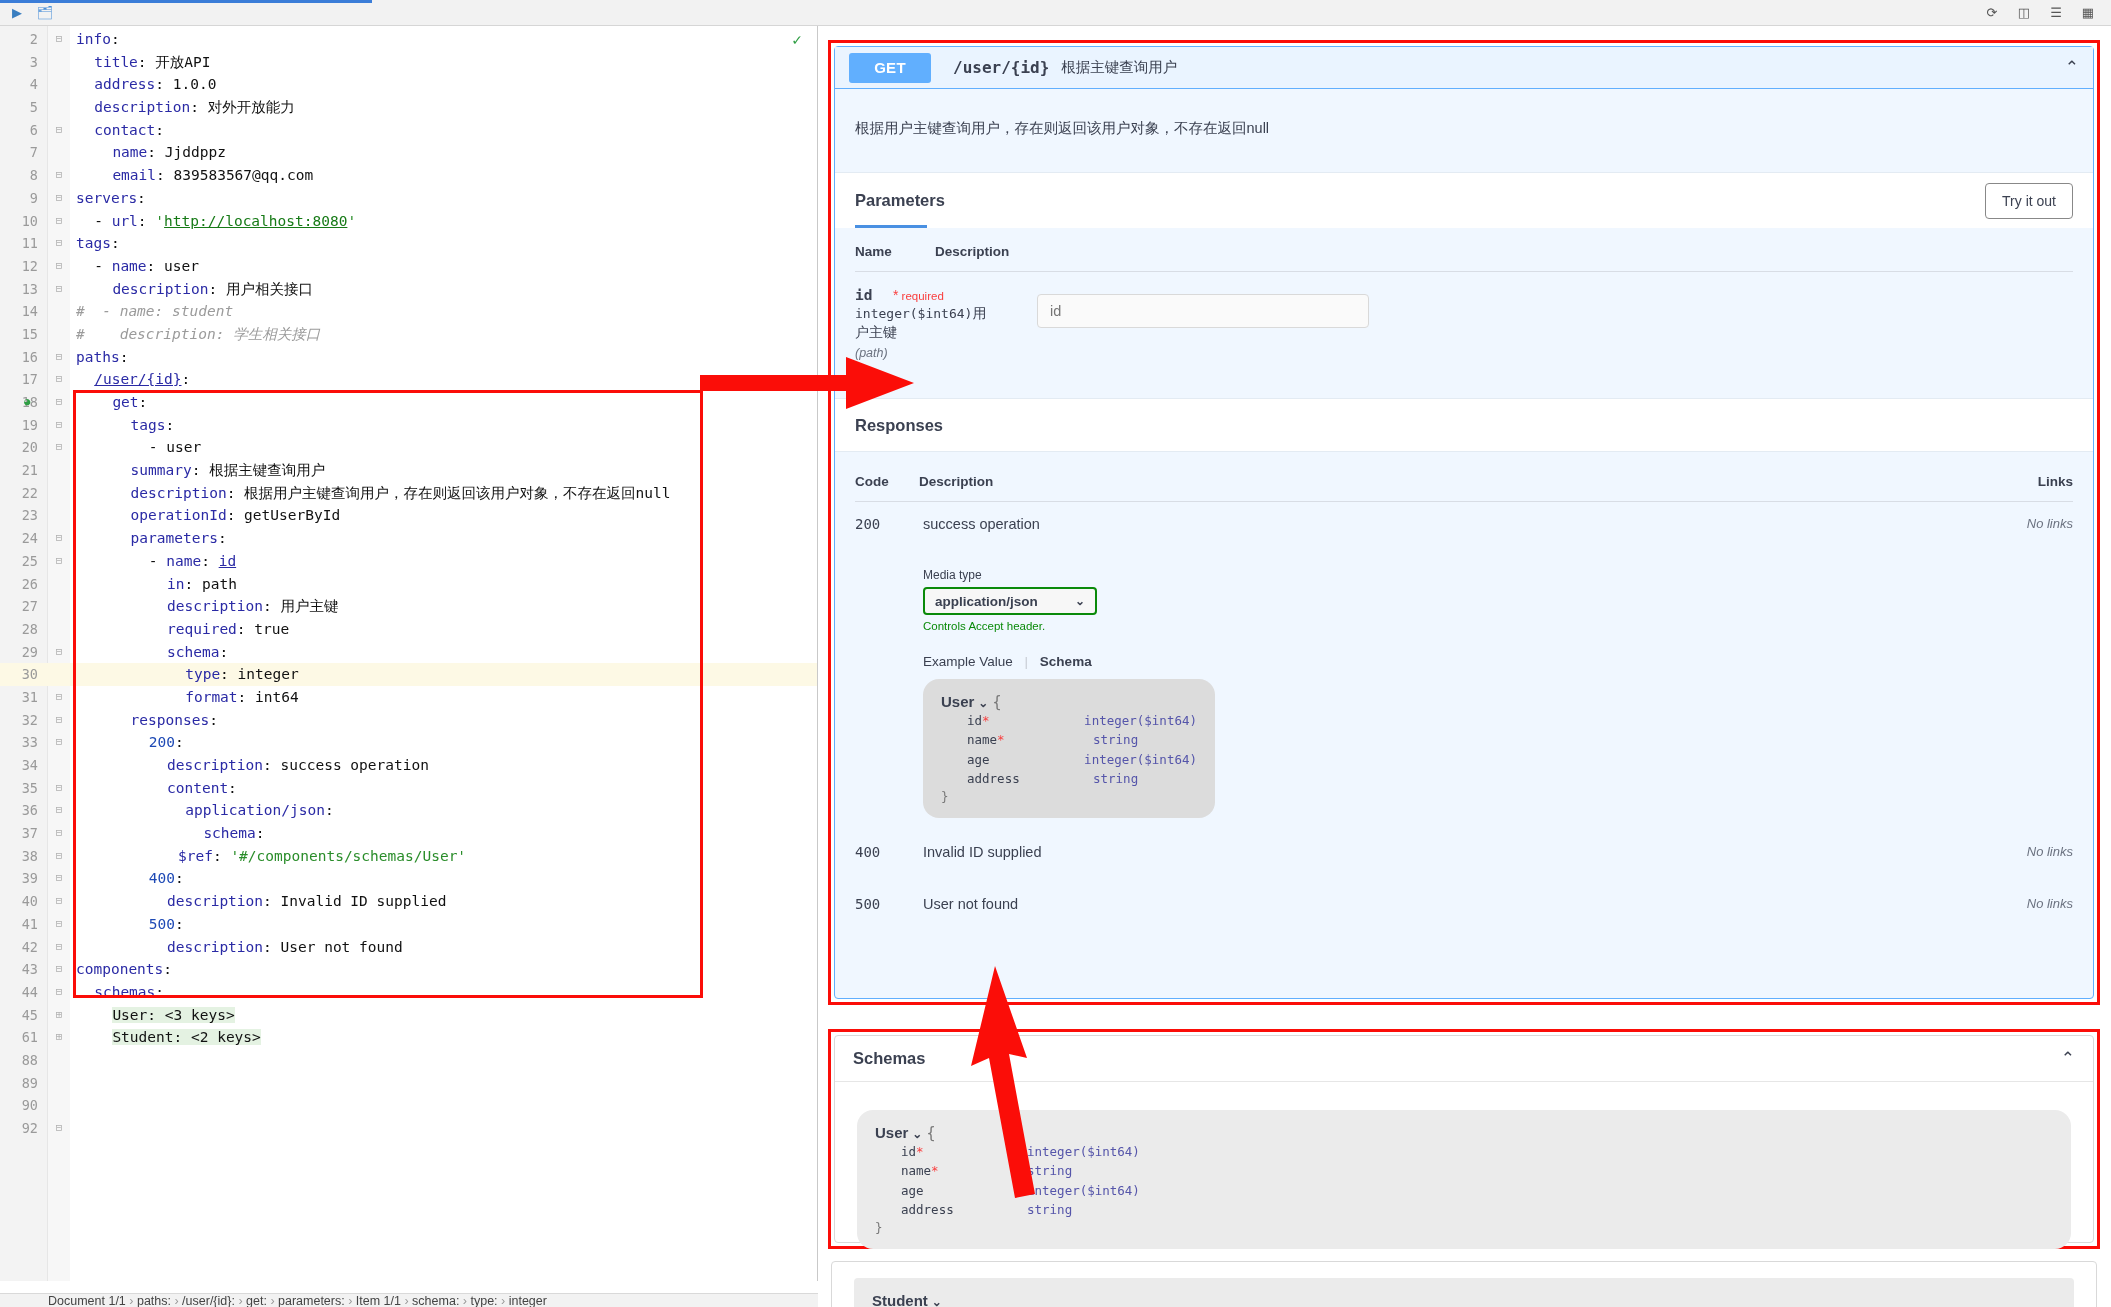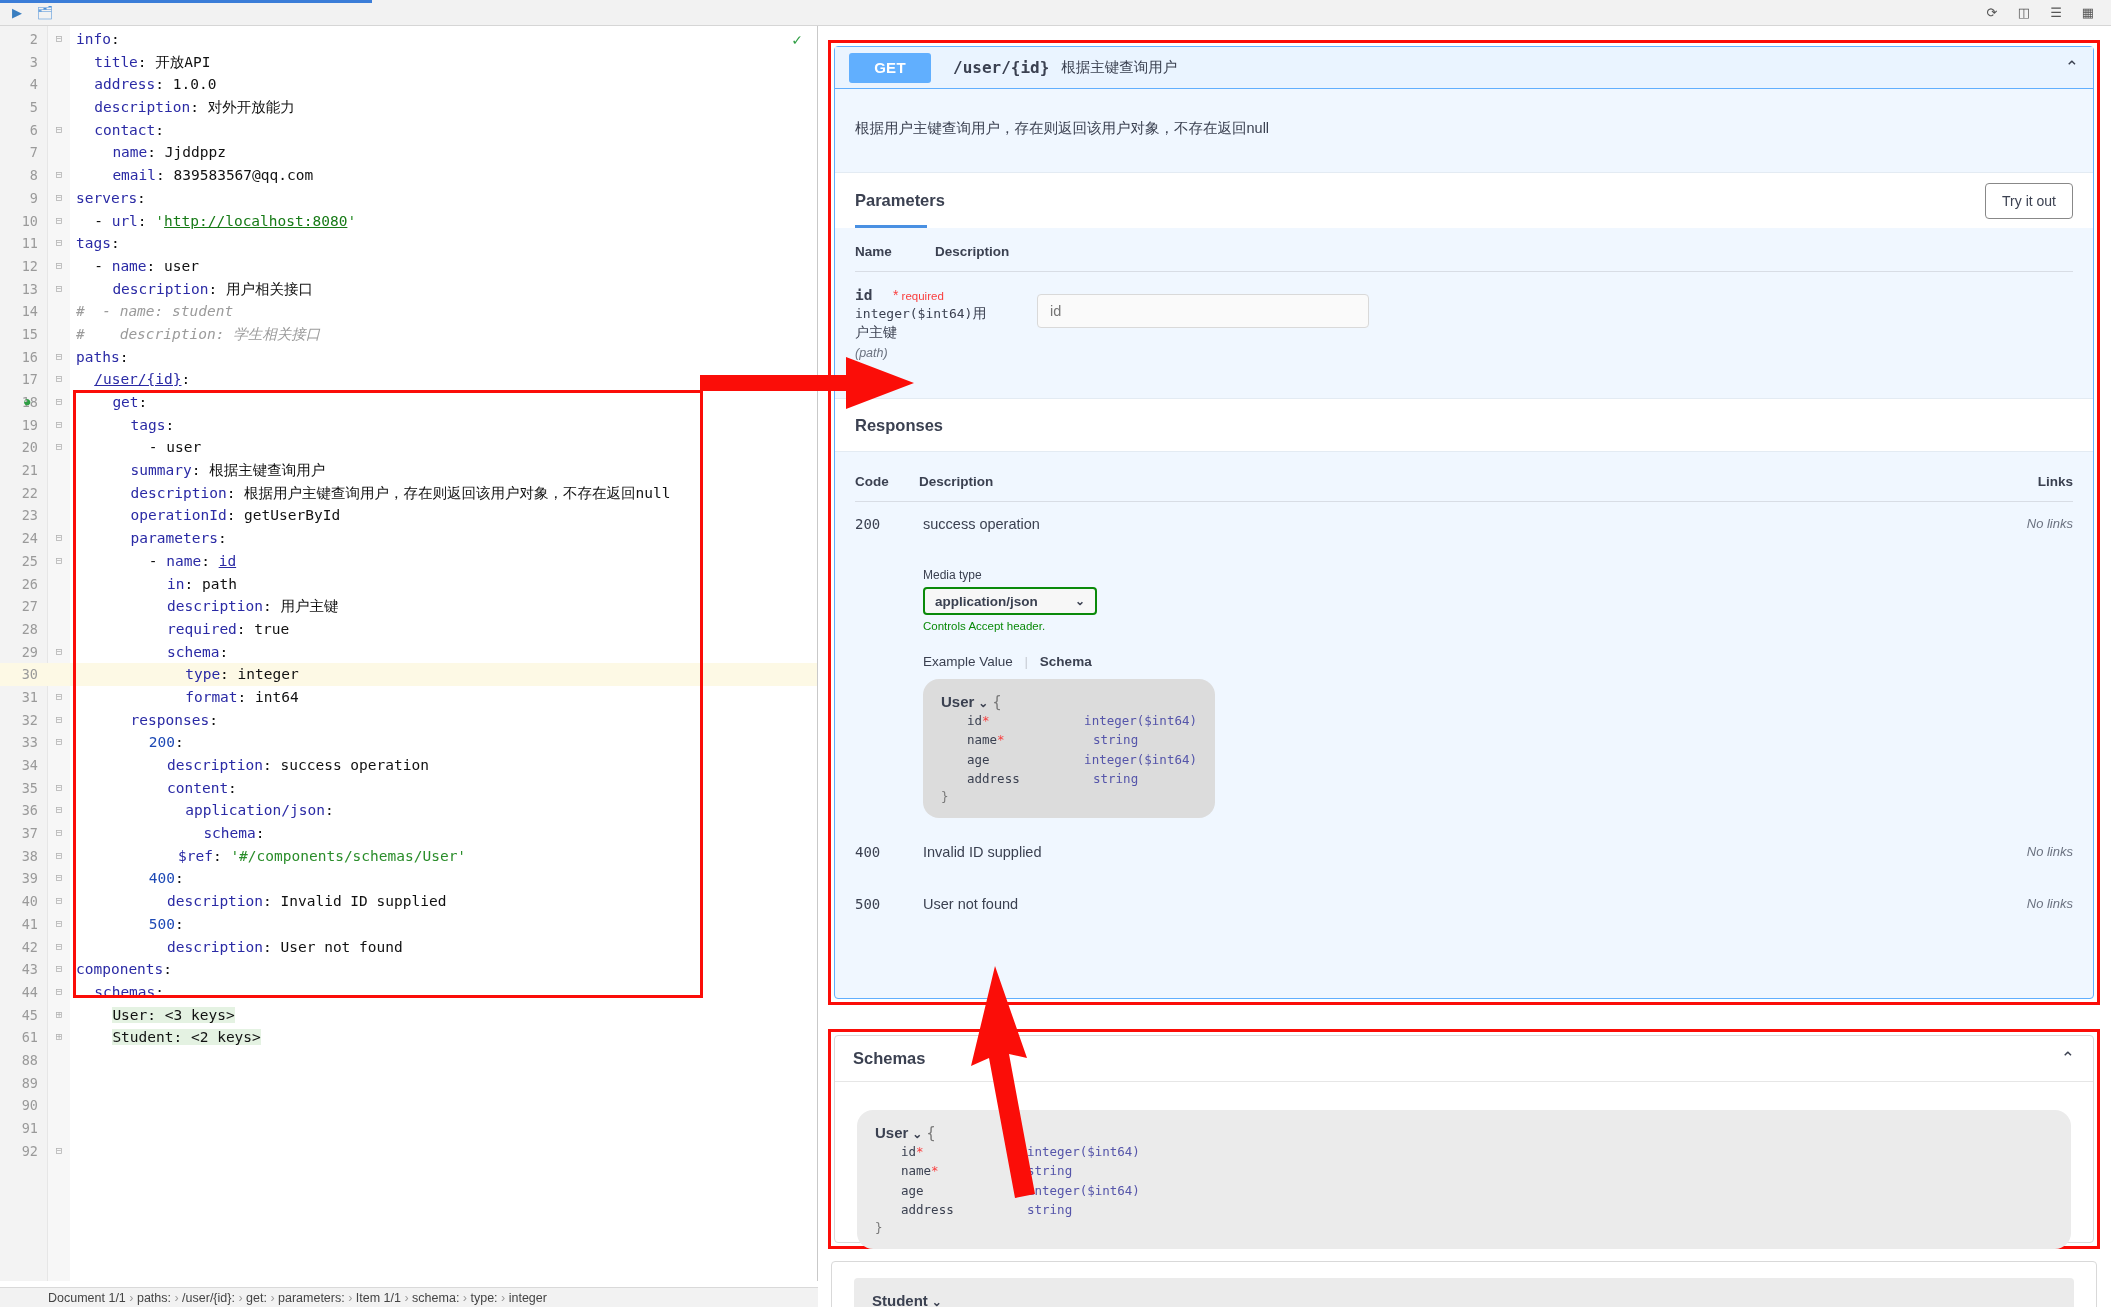--- a/index.html
+++ b/index.html
@@ -66,21 +66,21 @@
   .warnicon { position:absolute; left:24px; color:#2f9e44; font-size:11px; }
 
   
   #codebox {
     position:absolute; left:73px; top:364px; width:630px; height:608px;
     border:3px solid #fb0d08; pointer-events:none;
   }
 
   
   #statusbar {
-    position:absolute; left:0; bottom:0; width:818px; height:20px;
+    position:absolute; left:0; bottom:0; width:818px; height:14px;
     background:#f2f2f2; border-top:1px solid #d9d9d9;
     display:flex; align-items:center; padding-left:48px; gap:6px;
     font-size:12.5px; color:#555;
   }
   #statusbar .crumb { color:#444; }
   #statusbar .sep { color:#999; }
 
   
   #swagger {
     position:absolute; left:819px; top:26px; width:1292px; height:1281px;
@@ -273,21 +273,20 @@
       <div class="codeline"><span class="ln">40</span><span class="fold">⊟</span><span class="txt" style="padding-left: 91px;"><span class="k">description</span><span class="v">: </span><span class="v">Invalid ID supplied</span></span></div>
       <div class="codeline"><span class="ln">41</span><span class="fold">⊟</span><span class="txt" style="padding-left: 72.8px;"><span class="num">500</span><span class="v">:</span></span></div>
       <div class="codeline"><span class="ln">42</span><span class="fold">⊟</span><span class="txt" style="padding-left: 91px;"><span class="k">description</span><span class="v">: </span><span class="v">User not found</span></span></div>
       <div class="codeline"><span class="ln">43</span><span class="fold">⊟</span><span class="txt" style="padding-left: 0px;"><span class="k">components</span><span class="v">:</span></span></div>
       <div class="codeline"><span class="ln">44</span><span class="fold">⊟</span><span class="txt" style="padding-left: 18.2px;"><span class="k">schemas</span><span class="v">:</span></span></div>
       <div class="codeline"><span class="ln">45</span><span class="fold">⊞</span><span class="txt" style="padding-left: 36.4px;"><span class="v fold-tag">User: &lt;3 keys&gt;</span></span></div>
       <div class="codeline"><span class="ln">61</span><span class="fold">⊞</span><span class="txt" style="padding-left: 36.4px;"><span class="v fold-tag">Student: &lt;2 keys&gt;</span></span></div>
       <div class="codeline"><span class="ln">88</span><span class="txt" style="padding-left: 0px;"></span></div>
       <div class="codeline"><span class="ln">89</span><span class="txt" style="padding-left: 0px;"></span></div>
       <div class="codeline"><span class="ln">90</span><span class="txt" style="padding-left: 0px;"></span></div>
-      <div class="codeline"><span class="ln">91</span><span class="txt" style="padding-left: 0px;"></span></div>
       <div class="codeline"><span class="ln">92</span><span class="fold">⊟</span><span class="txt" style="padding-left: 0px;"></span></div>
     </div>
   <div id="codebox"></div>
   <div style="position:absolute; right:14px; top:6px; color:#2f9e44; font-size:14px;">✓</div>
 </div>
 
 <div id="statusbar">
   <span id="crumbs"><span class="crumb">Document 1/1</span><span class="sep"> › </span><span class="crumb">paths:</span><span class="sep"> › </span><span class="crumb">/user/{id}:</span><span class="sep"> › </span><span class="crumb">get:</span><span class="sep"> › </span><span class="crumb">parameters:</span><span class="sep"> › </span><span class="crumb">Item 1/1</span><span class="sep"> › </span><span class="crumb">schema:</span><span class="sep"> › </span><span class="crumb">type:</span><span class="sep"> › </span><span class="crumb">integer</span></span>
 </div>
 

